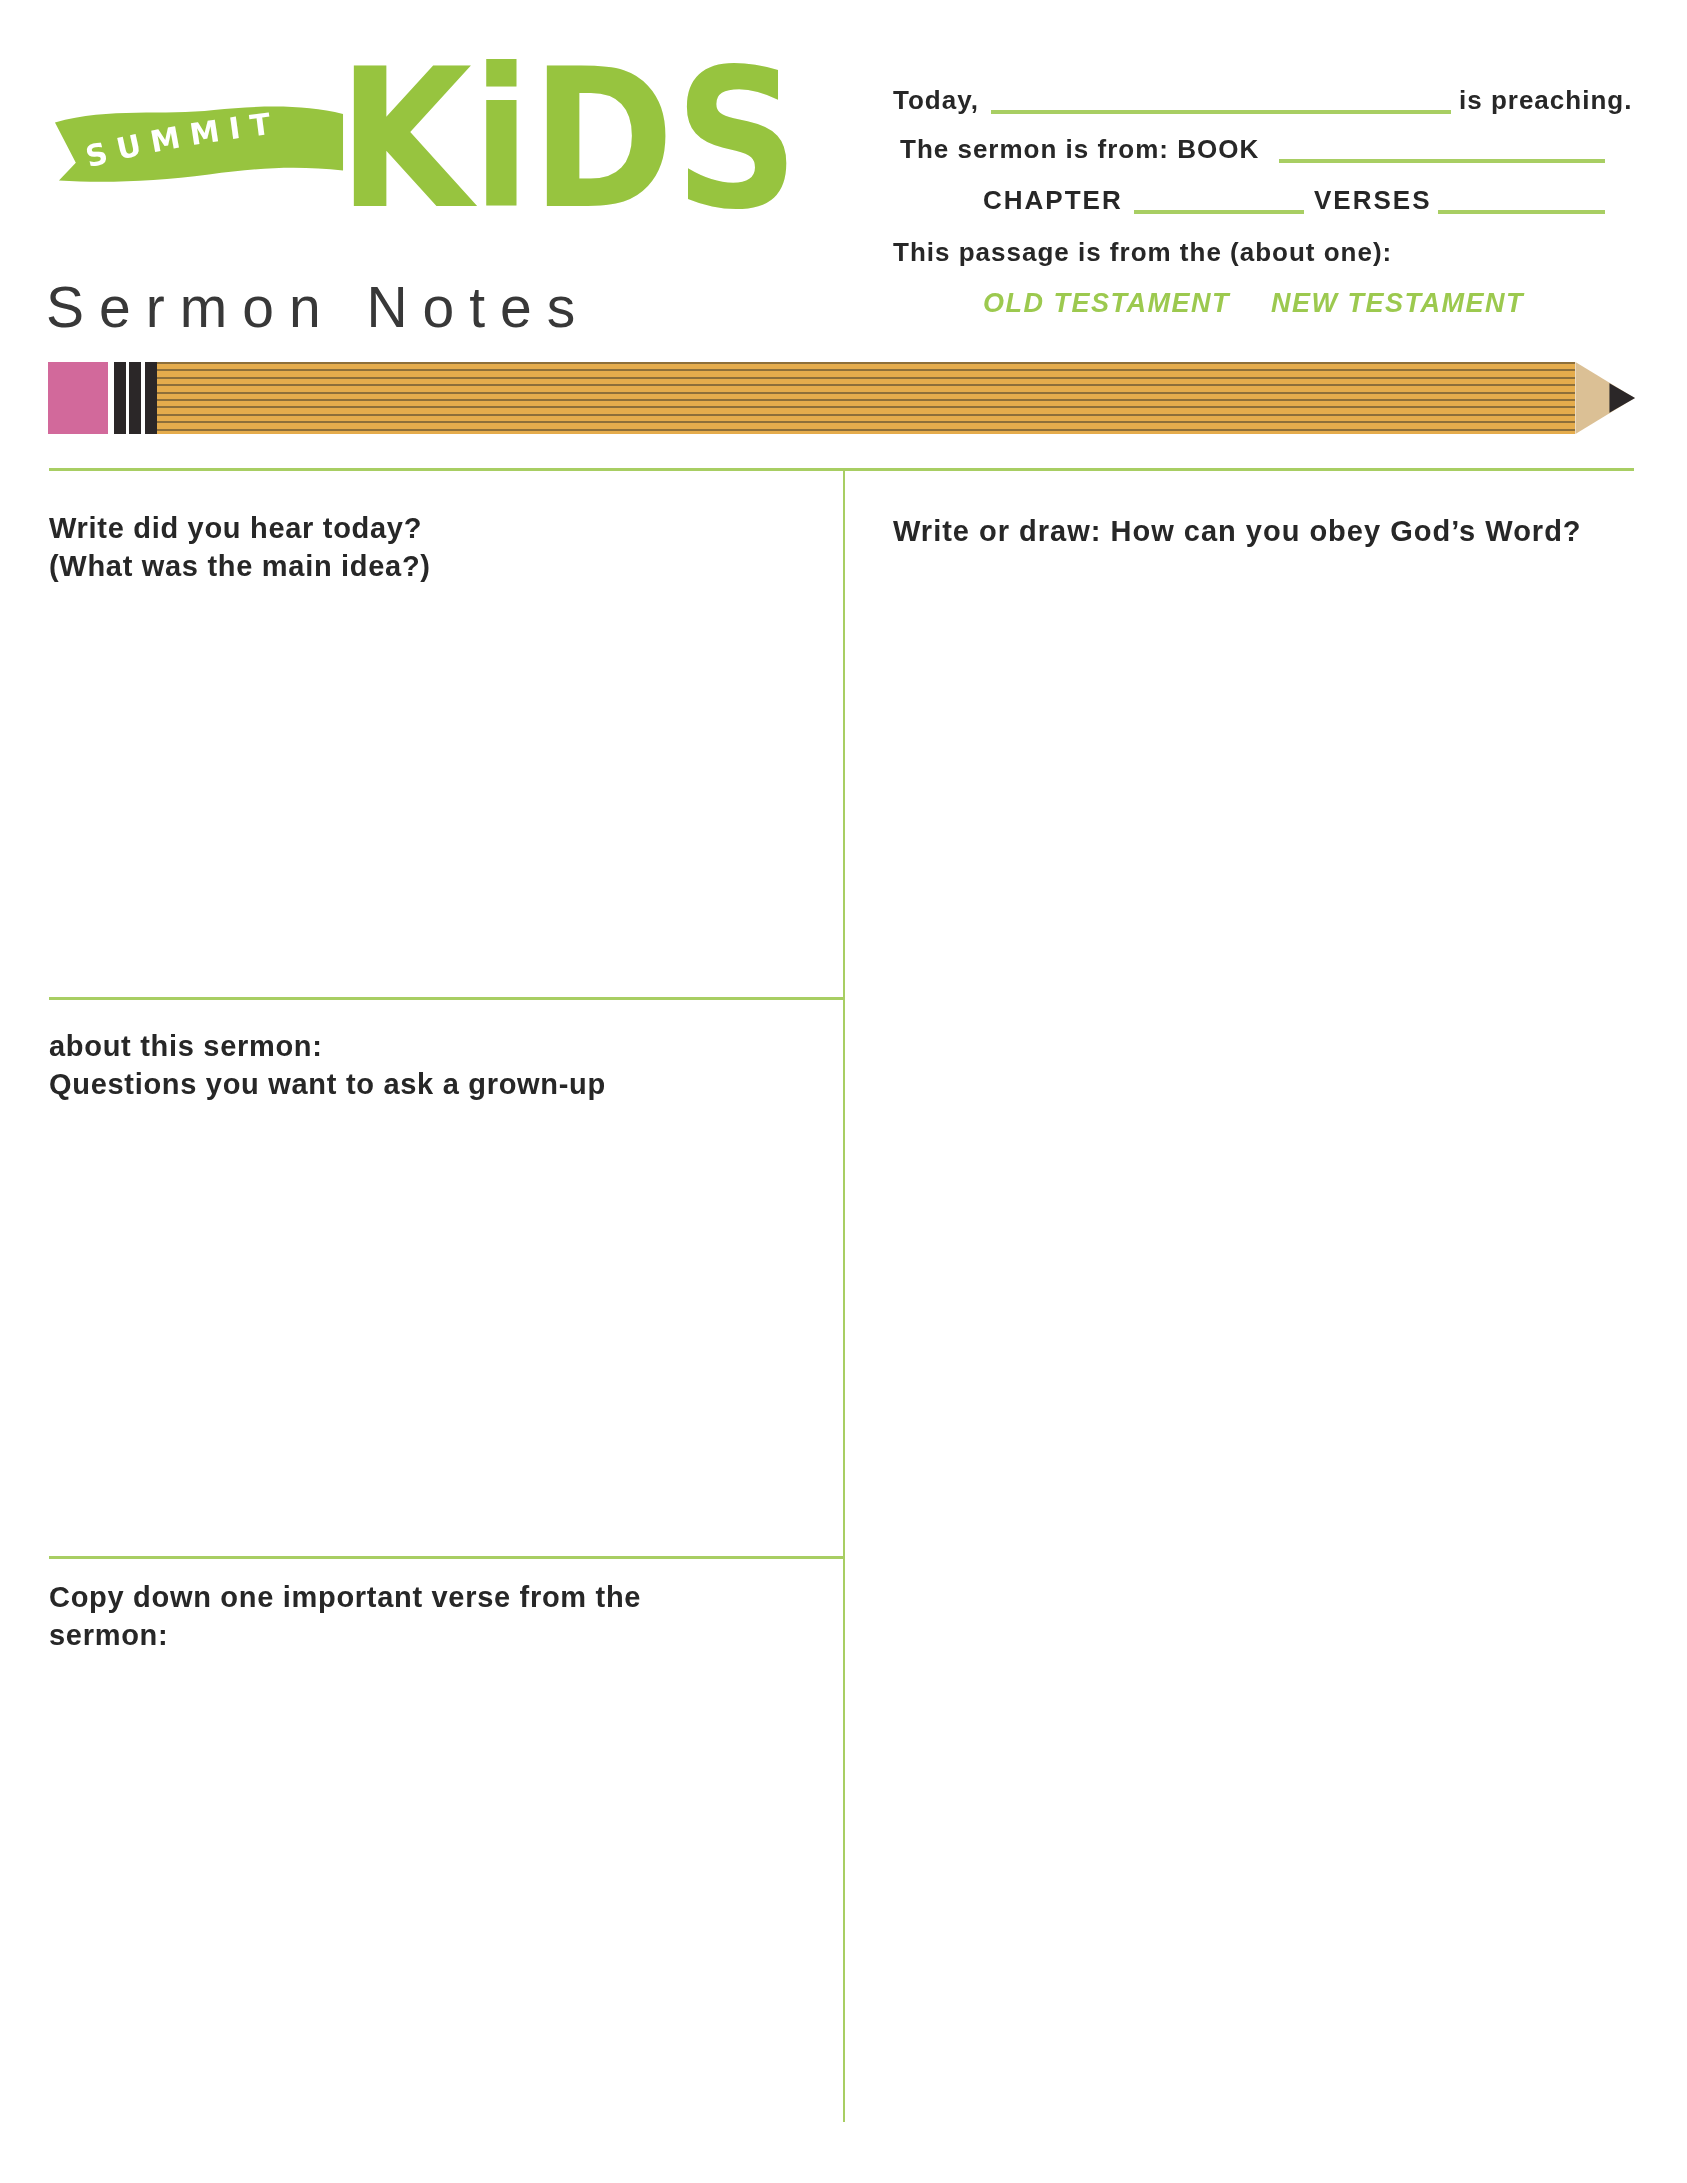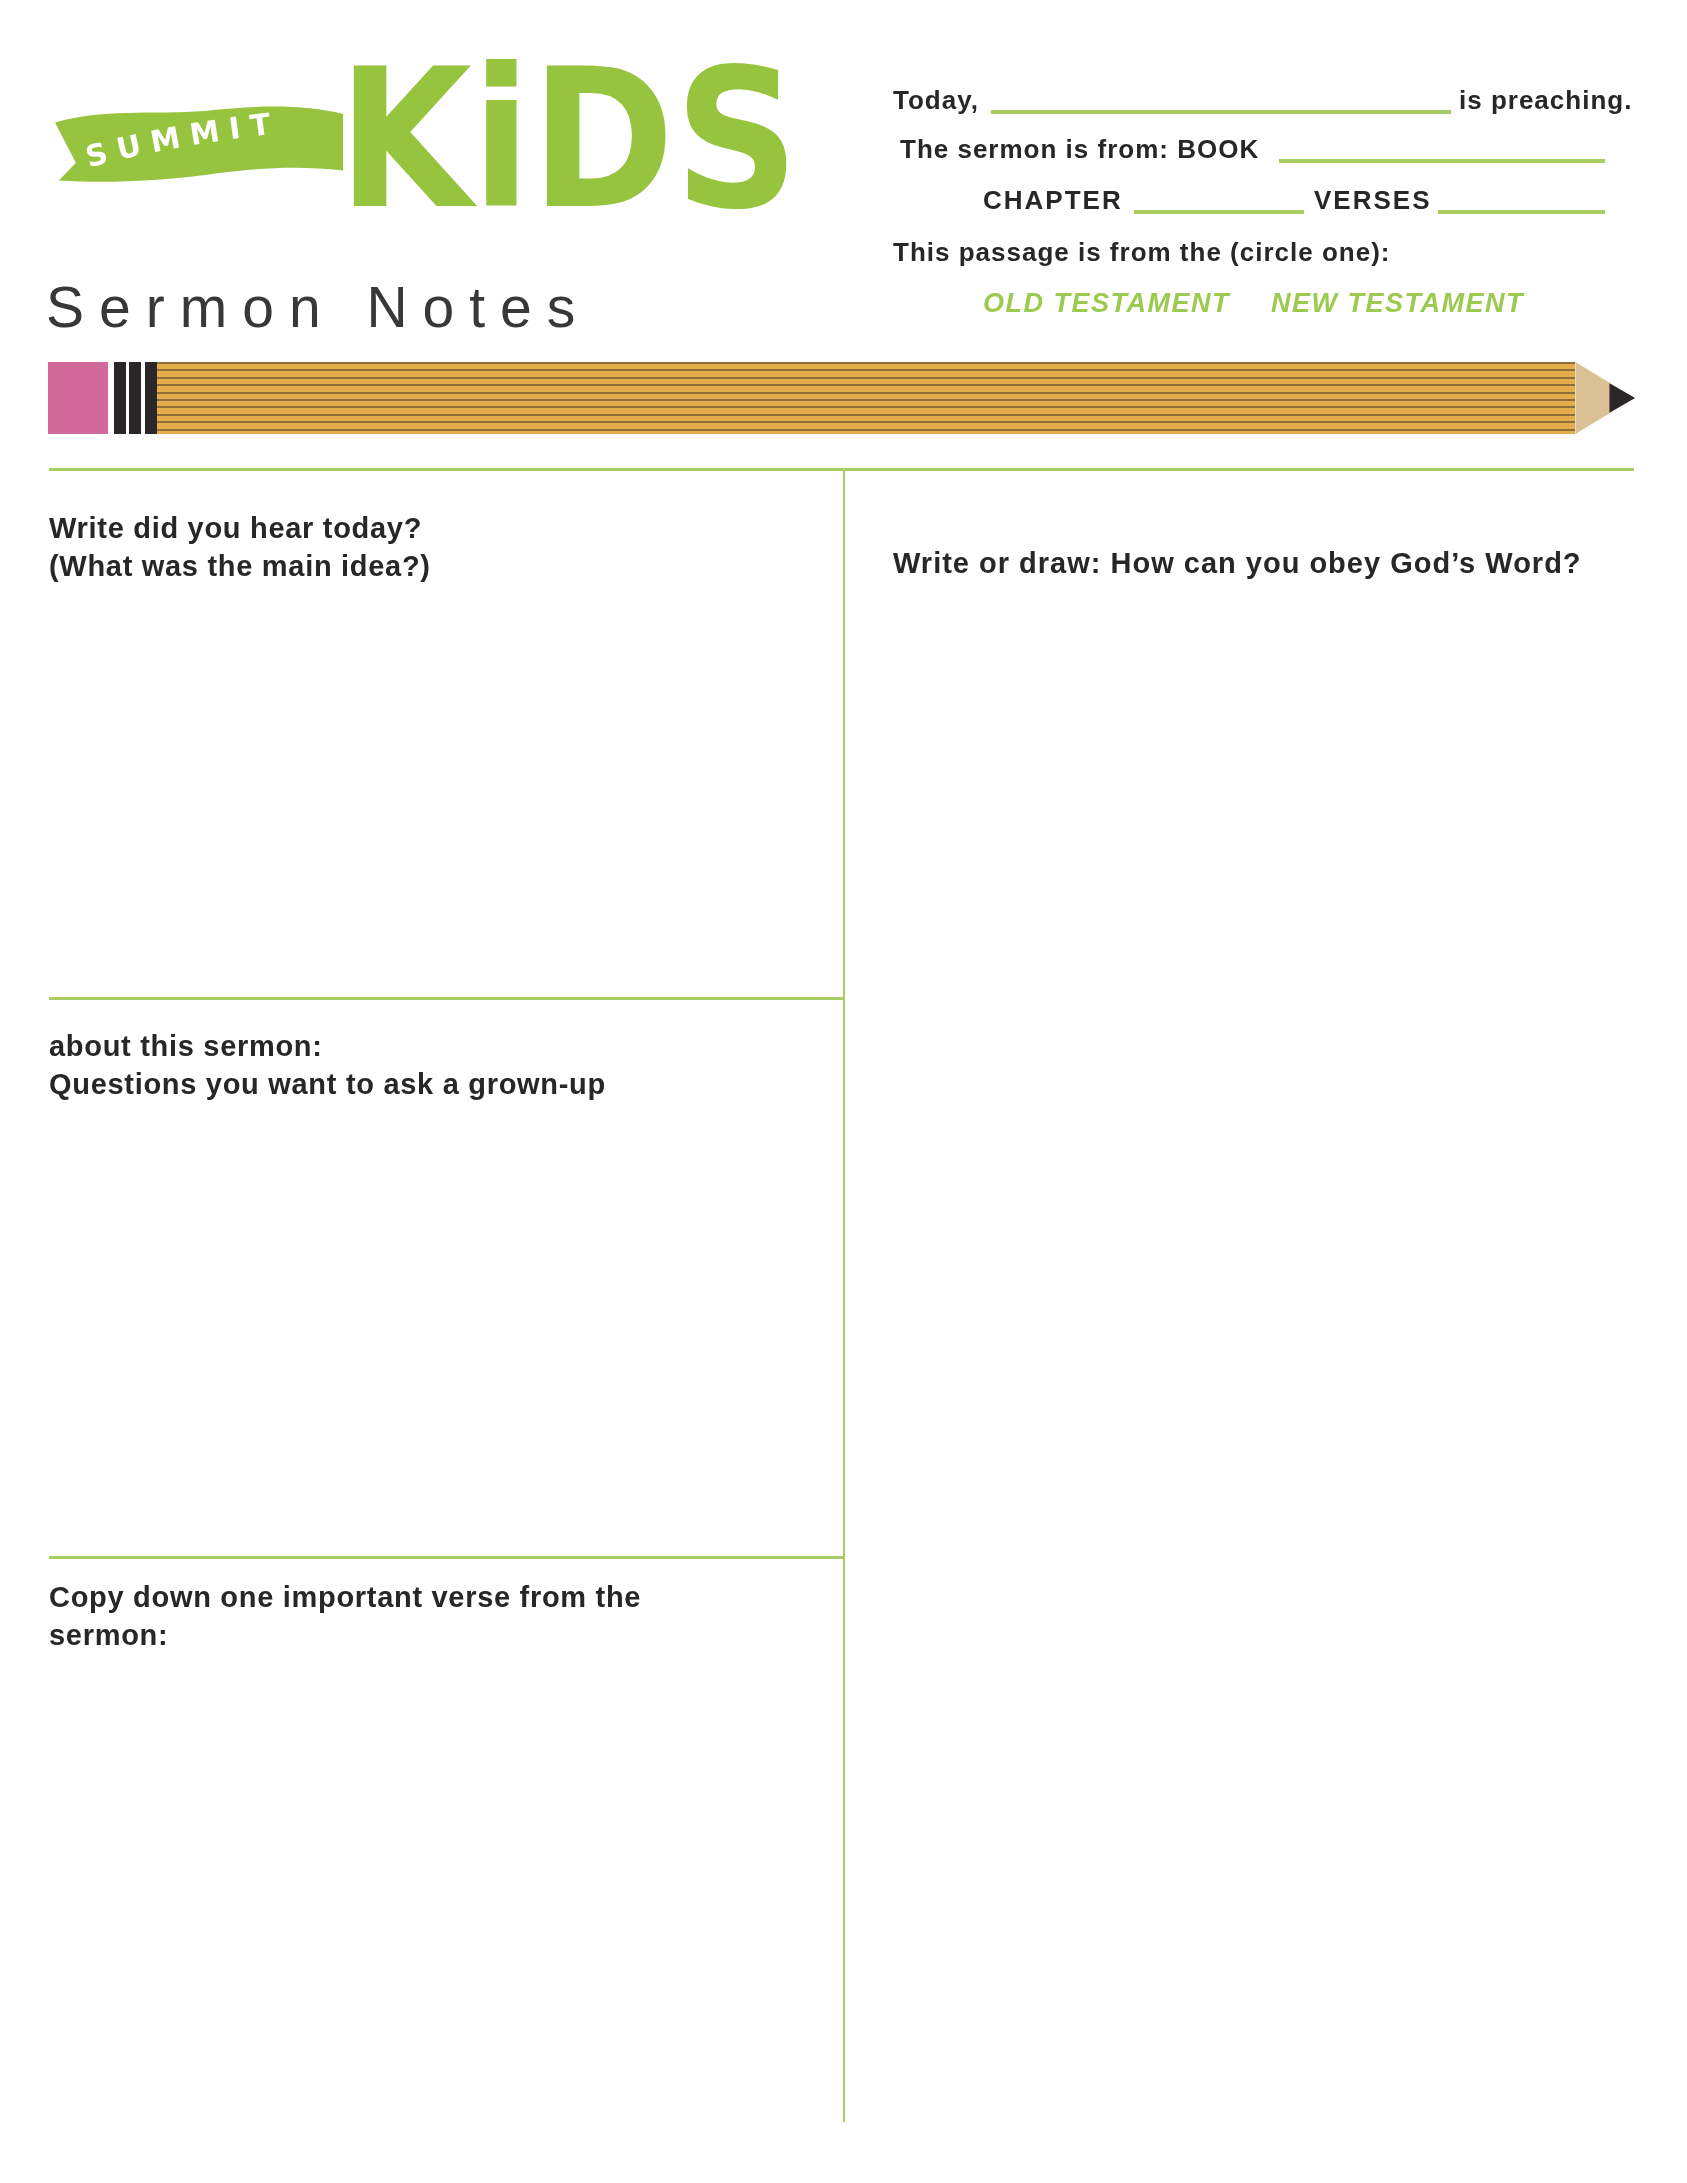--- a/index.html
+++ b/index.html
@@ -91,21 +91,21 @@
   <span class="abs form-text" style="left:1459px;top:87px;">is preaching.</span>
 
   <span class="abs form-text" style="left:893px;top:136px;margin-left:7px;">The sermon is from: BOOK</span>
   <div class="abs blank-line" style="left:1279px;top:159px;width:326px;"></div>
 
   <span class="abs form-text" style="left:983px;top:187px;letter-spacing:2px;">CHAPTER</span>
   <div class="abs blank-line" style="left:1134px;top:210px;width:170px;"></div>
   <span class="abs form-text" style="left:1314px;top:187px;letter-spacing:2px;">VERSES</span>
   <div class="abs blank-line" style="left:1438px;top:210px;width:167px;"></div>
 
-  <span class="abs form-text" style="left:893px;top:239px;">This passage is from the (circle one):</span>
+  <span class="abs form-text" style="left:893px;top:239px;">This passage is from the (about one):</span>
 
   <span class="abs testament" style="left:983px;top:290px;">OLD TESTAMENT</span>
   <span class="abs testament" style="left:1271px;top:290px;">NEW TESTAMENT</span>
 </div>
 
 <div>
   <div class="abs eraser"></div>
   <div class="abs band" style="left:114px;"></div>
   <div class="abs band" style="left:129px;"></div>
   <div class="abs band" style="left:145px;"></div>
@@ -137,16 +137,16 @@
   <div class="abs notes-blank" style="left:49px;top:1141px;width:794px;height:409px;"></div>
 
   <div class="abs heading" style="left:49px;top:1578px;">
     <div>Copy down one important verse from the</div>
     <div>sermon:</div>
   </div>
   <div class="abs notes-blank" style="left:49px;top:1677px;width:794px;height:445px;"></div>
 </div>
 
 <div>
-  <div class="abs heading" style="left:893px;top:512px;letter-spacing:1px;margin-top:32px;">Write or draw: How can you obey God’s Word?</div>
+  <div class="abs heading" style="left:893px;top:512px;letter-spacing:1px;">Write or draw: How can you obey God’s Word?</div>
   <div class="abs notes-blank" style="left:845px;top:571px;width:789px;height:1552px;"></div>
 </div>
 
 
 </body></html>

